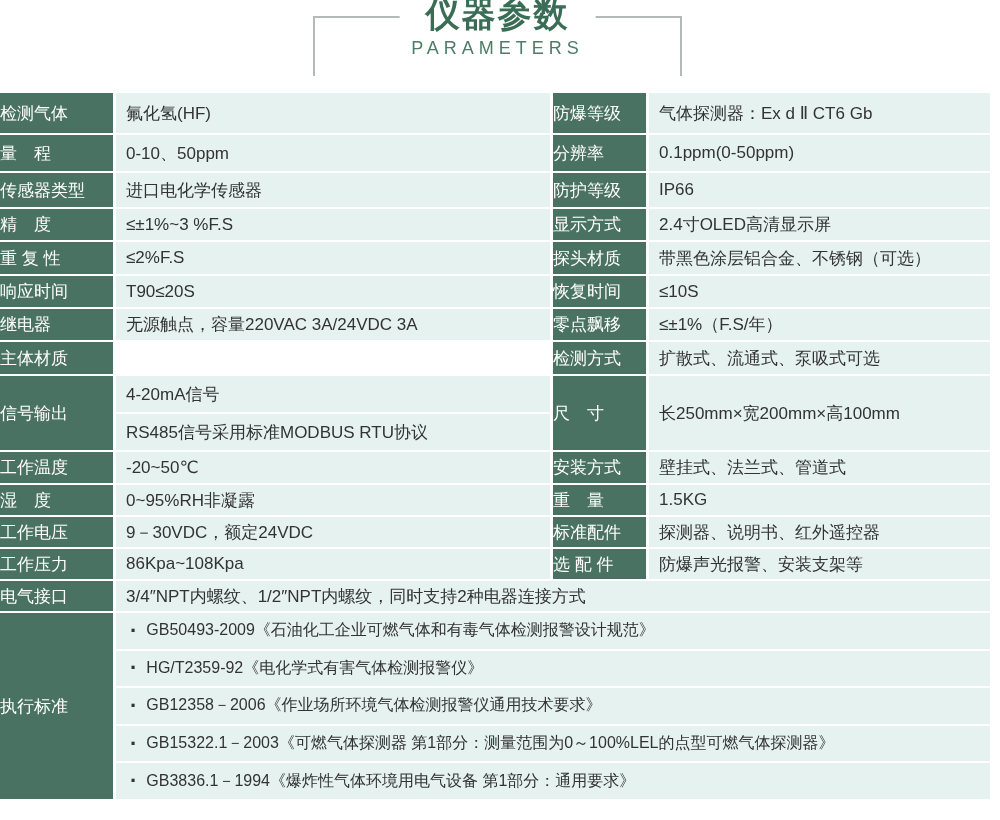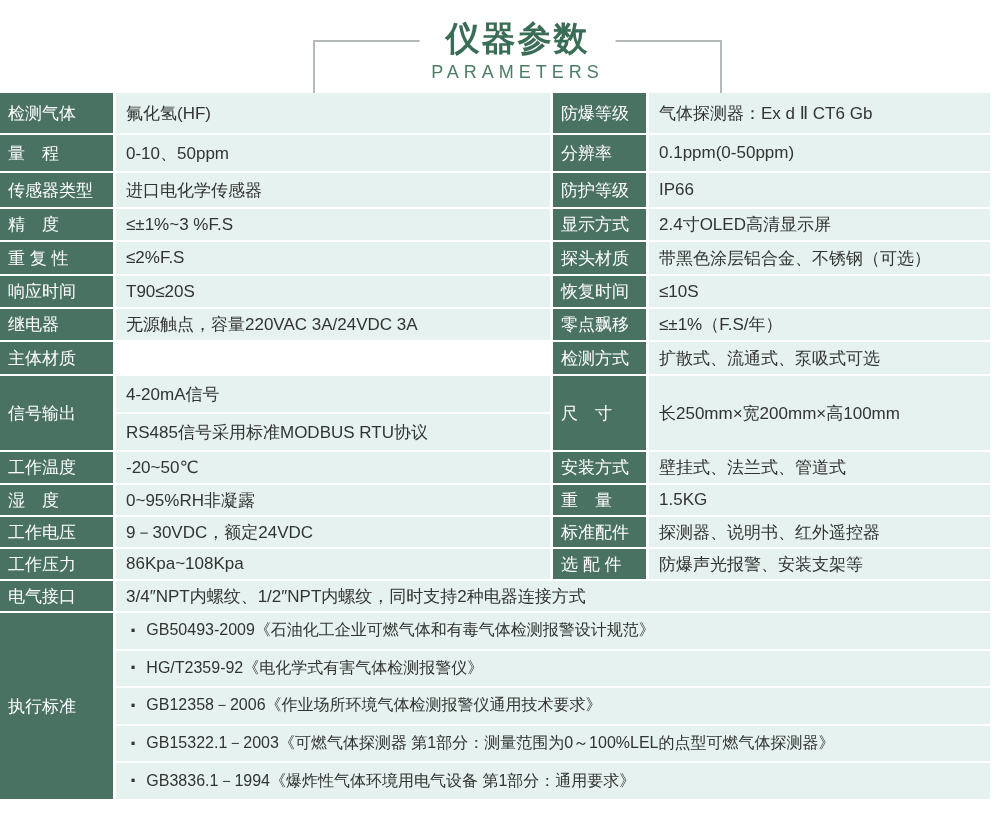--- a/index.html
+++ b/index.html
@@ -1,35 +1,35 @@
 <!DOCTYPE html>
 <html><head>
 <meta charset="utf-8">
 <style>
   * { margin:0; padding:0; box-sizing:border-box; }
   html,body { width:1000px; height:820px; background:#ffffff;
     font-family:"Liberation Sans","DejaVu Sans",sans-serif; }
   .page { position:relative; width:1000px; height:820px; background:#fff; overflow:hidden; }
 
   
-  .title-bracket { position:absolute; left:313px; top:40px; width:409px; height:60px;
+  .title-bracket { position:absolute; left:313px; top:16px; width:369px; height:60px;
     border:2px solid #b3bab8; border-bottom:none; }
   .title-inner { position:absolute; left:50%; top:-27px; transform:translateX(-50%);
     background:#ffffff; padding:0 12px; text-align:center; white-space:nowrap; }
   .title-cn { font-size:34px; font-weight:700; color:#3a6d55; letter-spacing:2px; line-height:46px; }
   .title-en { font-size:18px; color:#4e7d66; letter-spacing:5px; line-height:22px; }
 
   
   .spec-table { position:absolute; left:0; top:93px; width:990px;
     display:grid;
     grid-template-columns:113px 434px 93px 1fr;
     grid-template-rows:40px 36px 34px 31px 32px 31px 31px 32px 36px 36px 31px 30px 30px 30px 30px 186px;
     column-gap:3px; row-gap:2px; }
   .lbl { background:#4a7263; color:#ffffff; display:flex; align-items:center;
-    padding-left:8px; font-size:17px; white-space:pre; }
+    font-size:17px; white-space:pre; }
   .val { background:#e5f2ef; color:#333333; display:flex; align-items:center;
     padding-left:10px; font-size:17px; white-space:nowrap; }
   .standards { display:flex; flex-direction:column; gap:2px; }
   .standards .std-item { flex:1; background:#e5f2ef; color:#333333; display:flex;
     align-items:center; padding-left:14px; font-size:16px; white-space:nowrap; }
   .bullet { font-size:22px; font-weight:700; margin-right:9px; color:#333; line-height:1; }
 </style>
 </head>
 <body>
 

